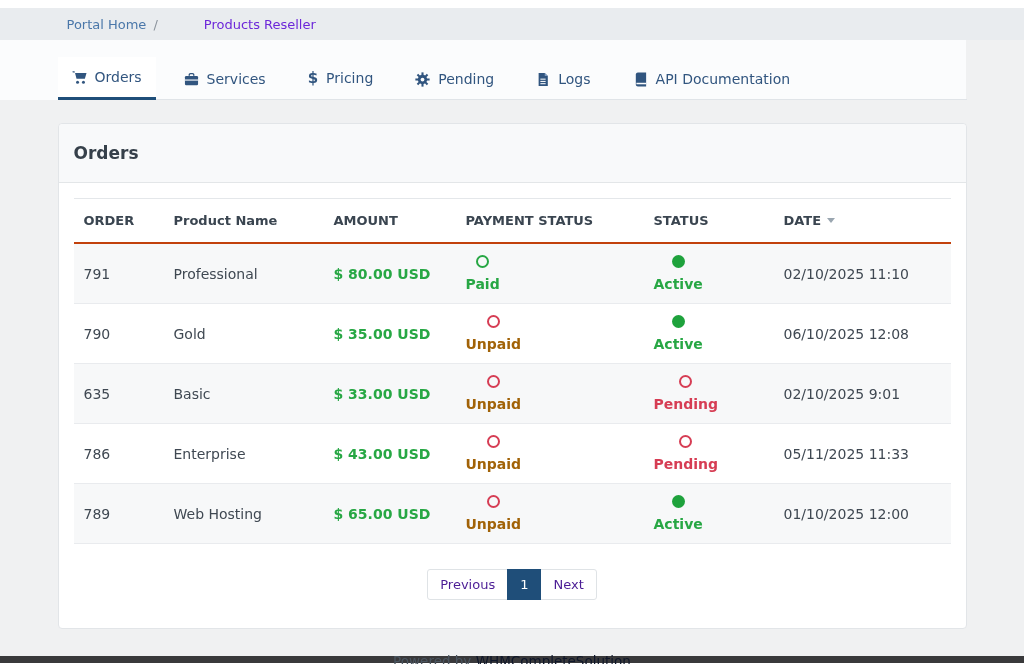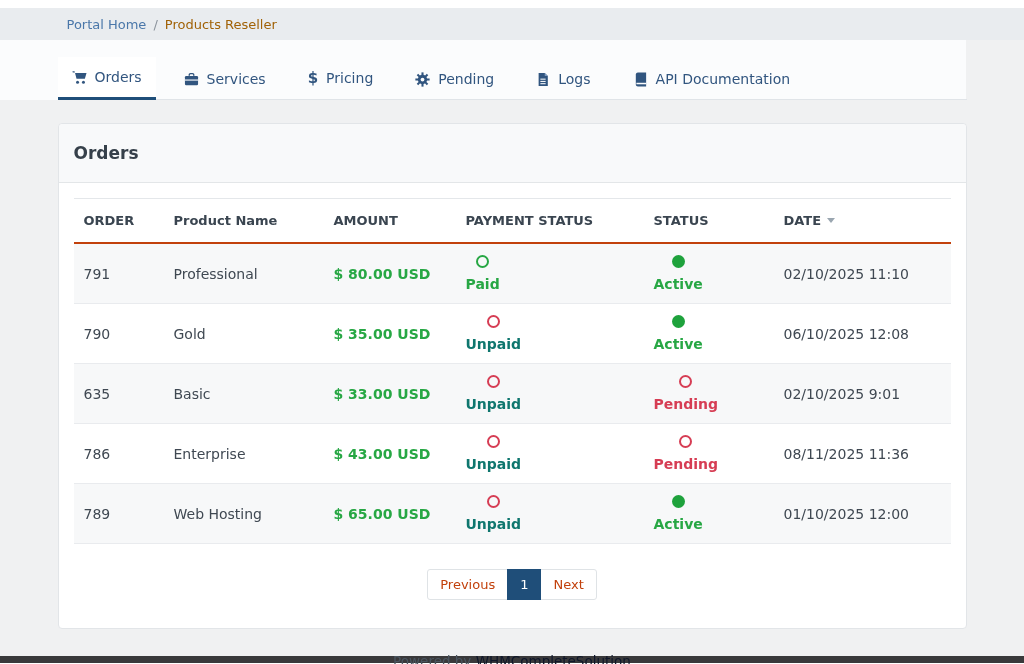--- a/index.html
+++ b/index.html
@@ -13,21 +13,21 @@
   .container { width: 909px; margin: 0 auto; }
 
   
   .top-strip { height: 8px; background: #ffffff; }
 
   
   .breadcrumb-bar { height: 32px; background: #e9ecef; padding-left: 18px; }
   .bc-inner { display: flex; align-items: center; height: 100%; font-size: 13px; }
   .bc-link { color: #4a77a9; text-decoration: none; cursor: pointer; }
   .bc-sep { color: #8a929b; margin: 0 7px; }
-  .bc-current { color: #a16207; }
+  .bc-current { color: #6d28d9; margin-left: 39px; }
 
   
   .main { background: #f0f1f2; height: 616px; position: relative; }
 
   
   .nav-band { height: 60px; position: relative; }
   .nav-band::before {
     content: ""; position: absolute; left: 0; top: 0;
     width: 966px; height: 100%; background: #fbfcfd;
   }
@@ -97,29 +97,29 @@
     border-top: 5px solid #9aa6b0;
   }
 
   
   .state { display: inline-flex; align-items: center; gap: 8px; font-weight: bold; flex-direction: column; }
   .dot { display: inline-block; width: 13px; height: 13px; border-radius: 50%; }
   .state[data-state="paid"]   { color: #27a744; }
   .state[data-state="paid"] .dot   { border: 2px solid #27a744; background: transparent; }
   .state[data-state="active"] { color: #27a744; }
   .state[data-state="active"] .dot { background: #1ea23c; }
-  .state[data-state="unpaid"] { color: #0f766e; justify-content: space-between; }
+  .state[data-state="unpaid"] { color: #a16207; justify-content: space-between; }
   .state[data-state="unpaid"] .dot { border: 2px solid #d63d54; background: transparent; }
   .state[data-state="pending"] { color: #d63d54; }
   .state[data-state="pending"] .dot { border: 2px solid #d63d54; background: transparent; }
 
   
   .pagination { display: flex; justify-content: center; margin-top: 25px; }
   .page-btn {
-    font-size: 13px; color: #c2410c; background: #ffffff;
+    font-size: 13px; color: #4c1d95; background: #ffffff;
     border: 1px solid #dfe3e6; padding: 7px 12px; cursor: pointer;
     margin-left: -1px; text-decoration: none;
   }
   .page-btn:first-child { border-radius: 3px 0 0 3px; margin-left: 0; }
   .page-btn:last-child { border-radius: 0 3px 3px 0; }
   .page-btn.current { background: #1f4e79; border-color: #1f4e79; color: #ffffff; position: relative; z-index: 1; }
 
   
   .footer { text-align: center; margin-top: 24px; font-size: 13.5px; color: #4a5560; }
   .footer a { color: #0f172a; text-decoration: none; cursor: pointer; }
@@ -290,21 +290,21 @@
               <td>Enterprise</td>
               <td class="amount">$ 43.00 USD</td>
               <td><span class="state" data-state="unpaid">
                     <i class="dot"></i>
                     <span>Unpaid</span>
                   </span></td>
               <td><span class="state" data-state="pending">
                     <i class="dot"></i>
                     <span>Pending</span>
                   </span></td>
-              <td>08/11/2025 11:36</td>
+              <td>05/11/2025 11:33</td>
             </tr>
             <tr>
               <td>789</td>
               <td>Web Hosting</td>
               <td class="amount">$ 65.00 USD</td>
               <td><span class="state" data-state="unpaid">
                     <i class="dot"></i>
                     <span>Unpaid</span>
                   </span></td>
               <td><span class="state" data-state="active">

